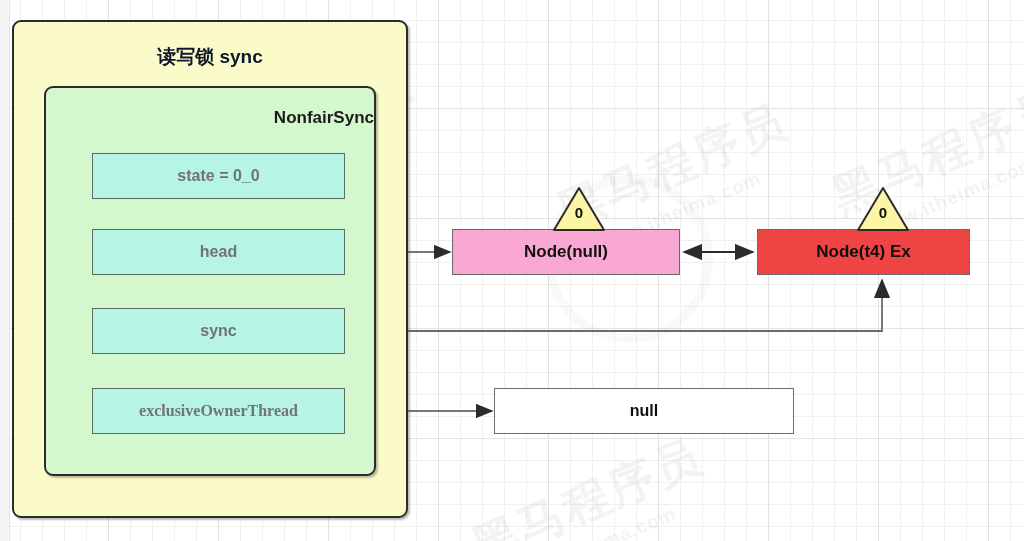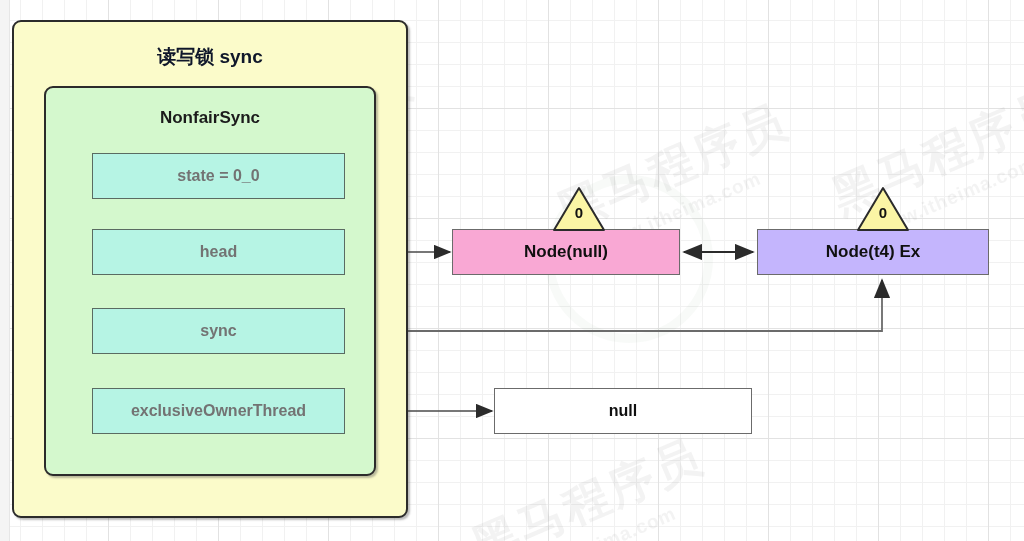--- a/index.html
+++ b/index.html
@@ -74,47 +74,47 @@
   }
   #inner-nonfair {
     left: 44px; top: 86px; width: 332px; height: 390px;
     background: #d4f8cd;
     border: 2.5px solid #2b2b2b;
     border-radius: 9px;
   }
   #inner-nonfair-title {
     position: absolute;
     left: 0; top: 20px; width: 100%;
-    text-align: center;
+    text-align: right;
     font-size: 17px; font-weight: bold; color: #1b1b1b;
   }
   .field {
     width: 253px; height: 46px;
     left: 92px;
     background: #b6f4e4;
     border: 1.5px solid #5a6b62;
     display: flex; align-items: center; justify-content: center;
     font-size: 16px; font-weight: bold; color: #737373;
   }
   #field-state { top: 153px; }
   #field-head  { top: 229px; }
   #field-tail  { top: 308px; }
-  #field-eot   { top: 388px; }
+  #field-eot   { top: 388px; font-family: Liberation Serif, serif; }
 
   .node {
     height: 46px;
     border: 1.5px solid #6b6b6b;
     display: flex; align-items: center; justify-content: center;
     font-size: 17px; font-weight: bold; color: #101010;
   }
   #node-null { left: 452px; top: 229px; width: 228px; background: #f9a8d4; }
-  #node-t4   { left: 757px; top: 229px; width: 232px; background: #c4b5fd; }
+  #node-t4   { left: 757px; top: 229px; width: 213px; background: #ef4444; }
 
   #box-null {
-    left: 494px; top: 388px; width: 258px; height: 46px;
+    left: 494px; top: 388px; width: 300px; height: 46px;
     background: #ffffff;
     border: 1.5px solid #6b6b6b;
     display: flex; align-items: center; justify-content: center;
     font-size: 16px; font-weight: bold; color: #101010;
   }
   
   .badge {
     position: absolute;
     width: 54px; height: 46px;
   }

